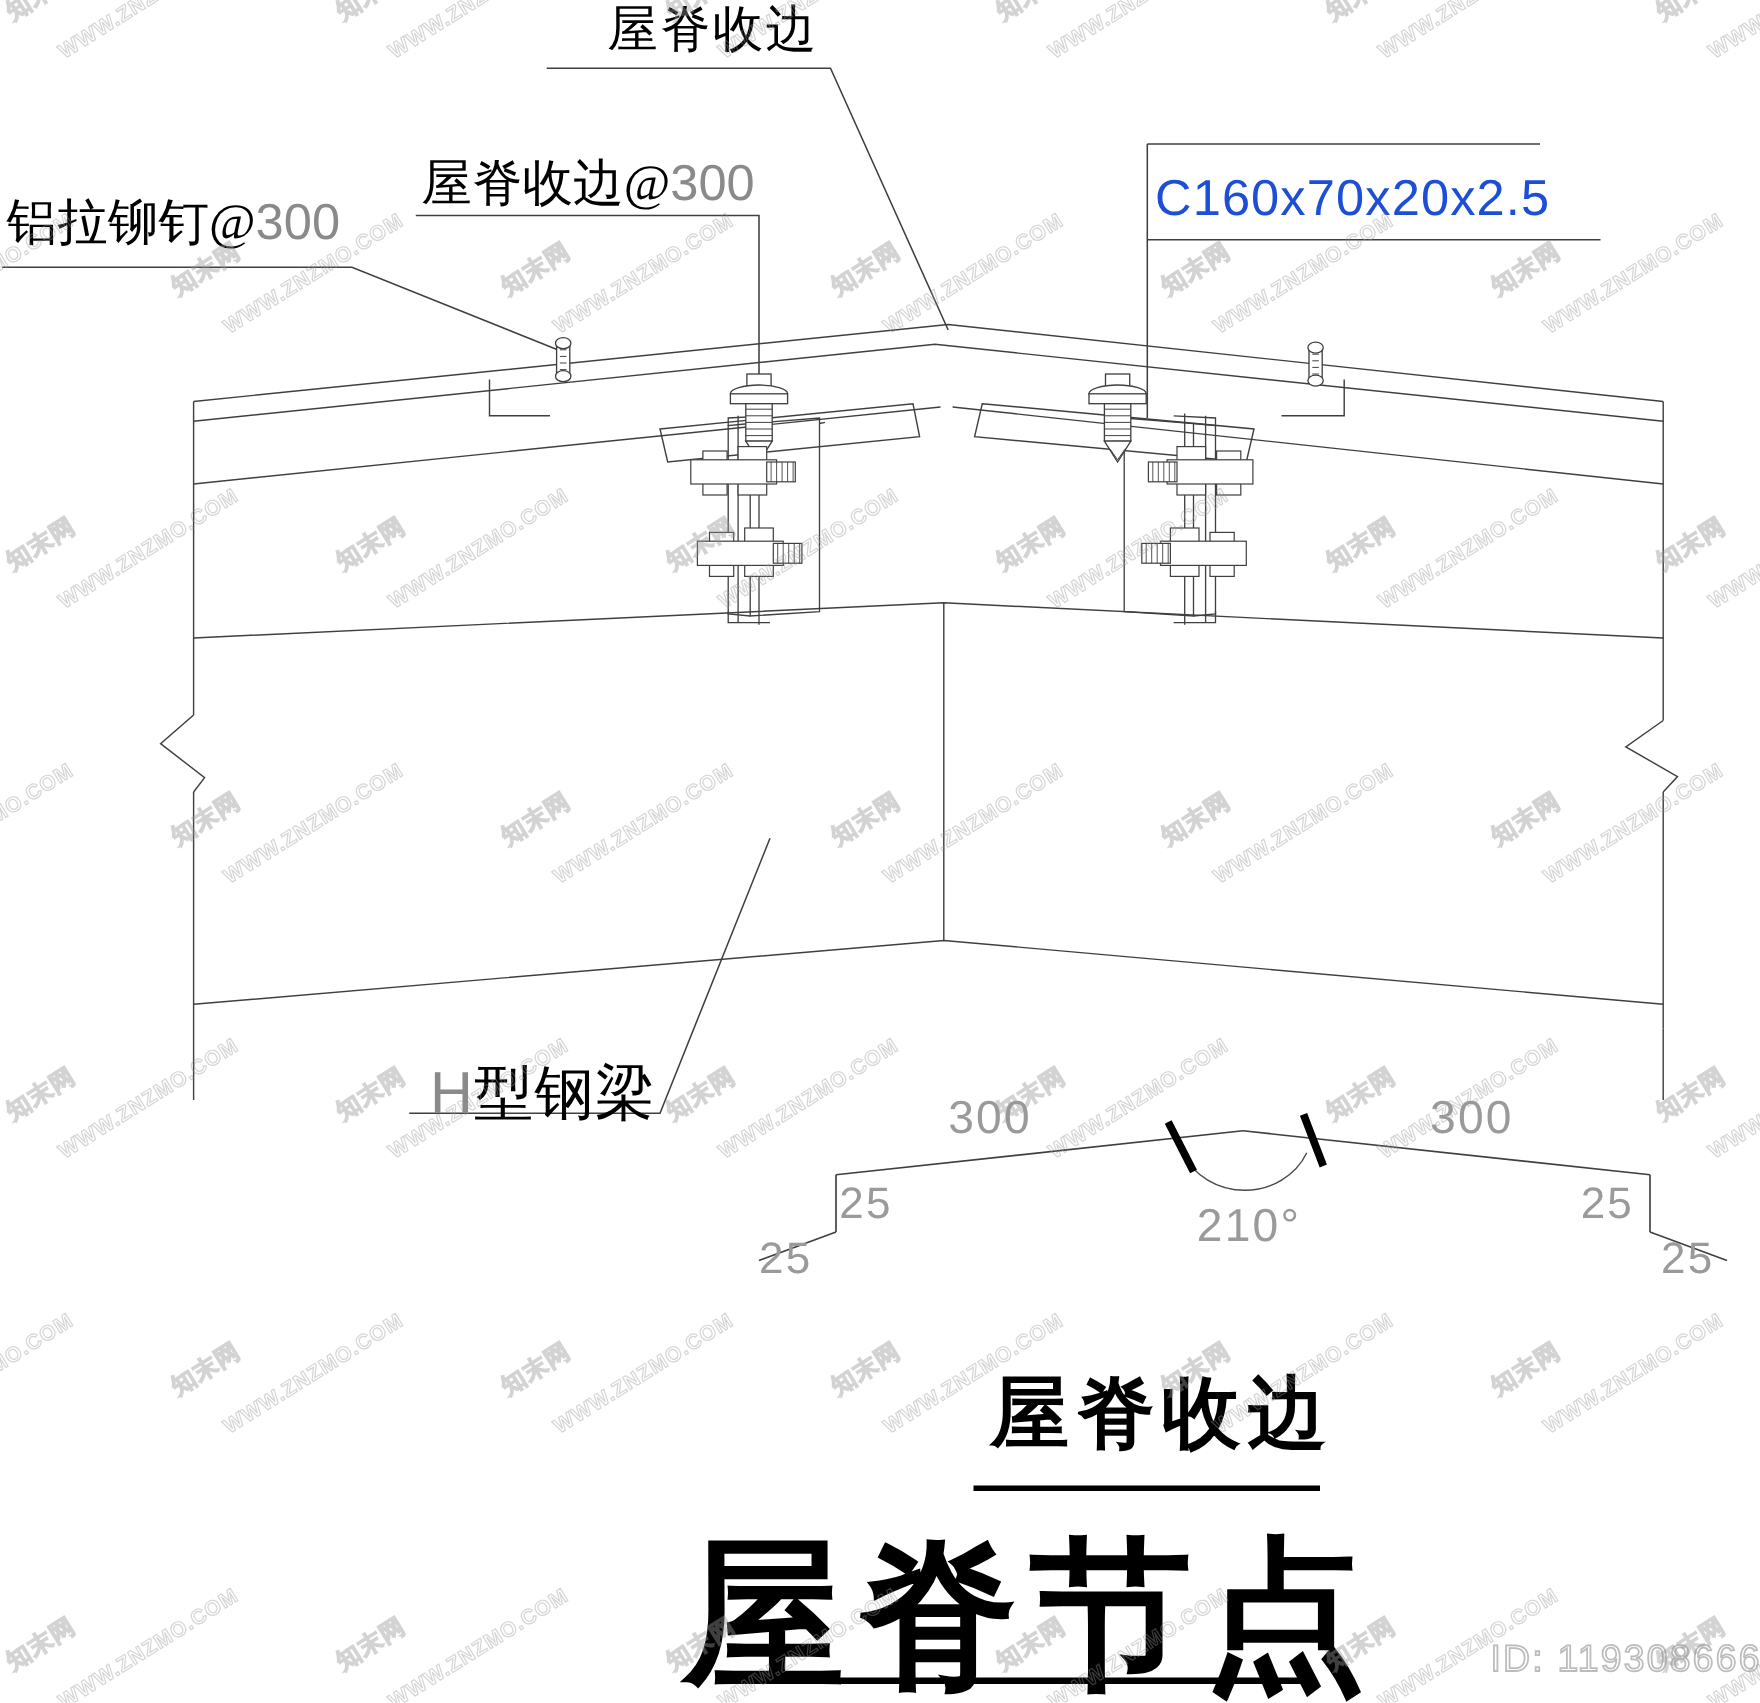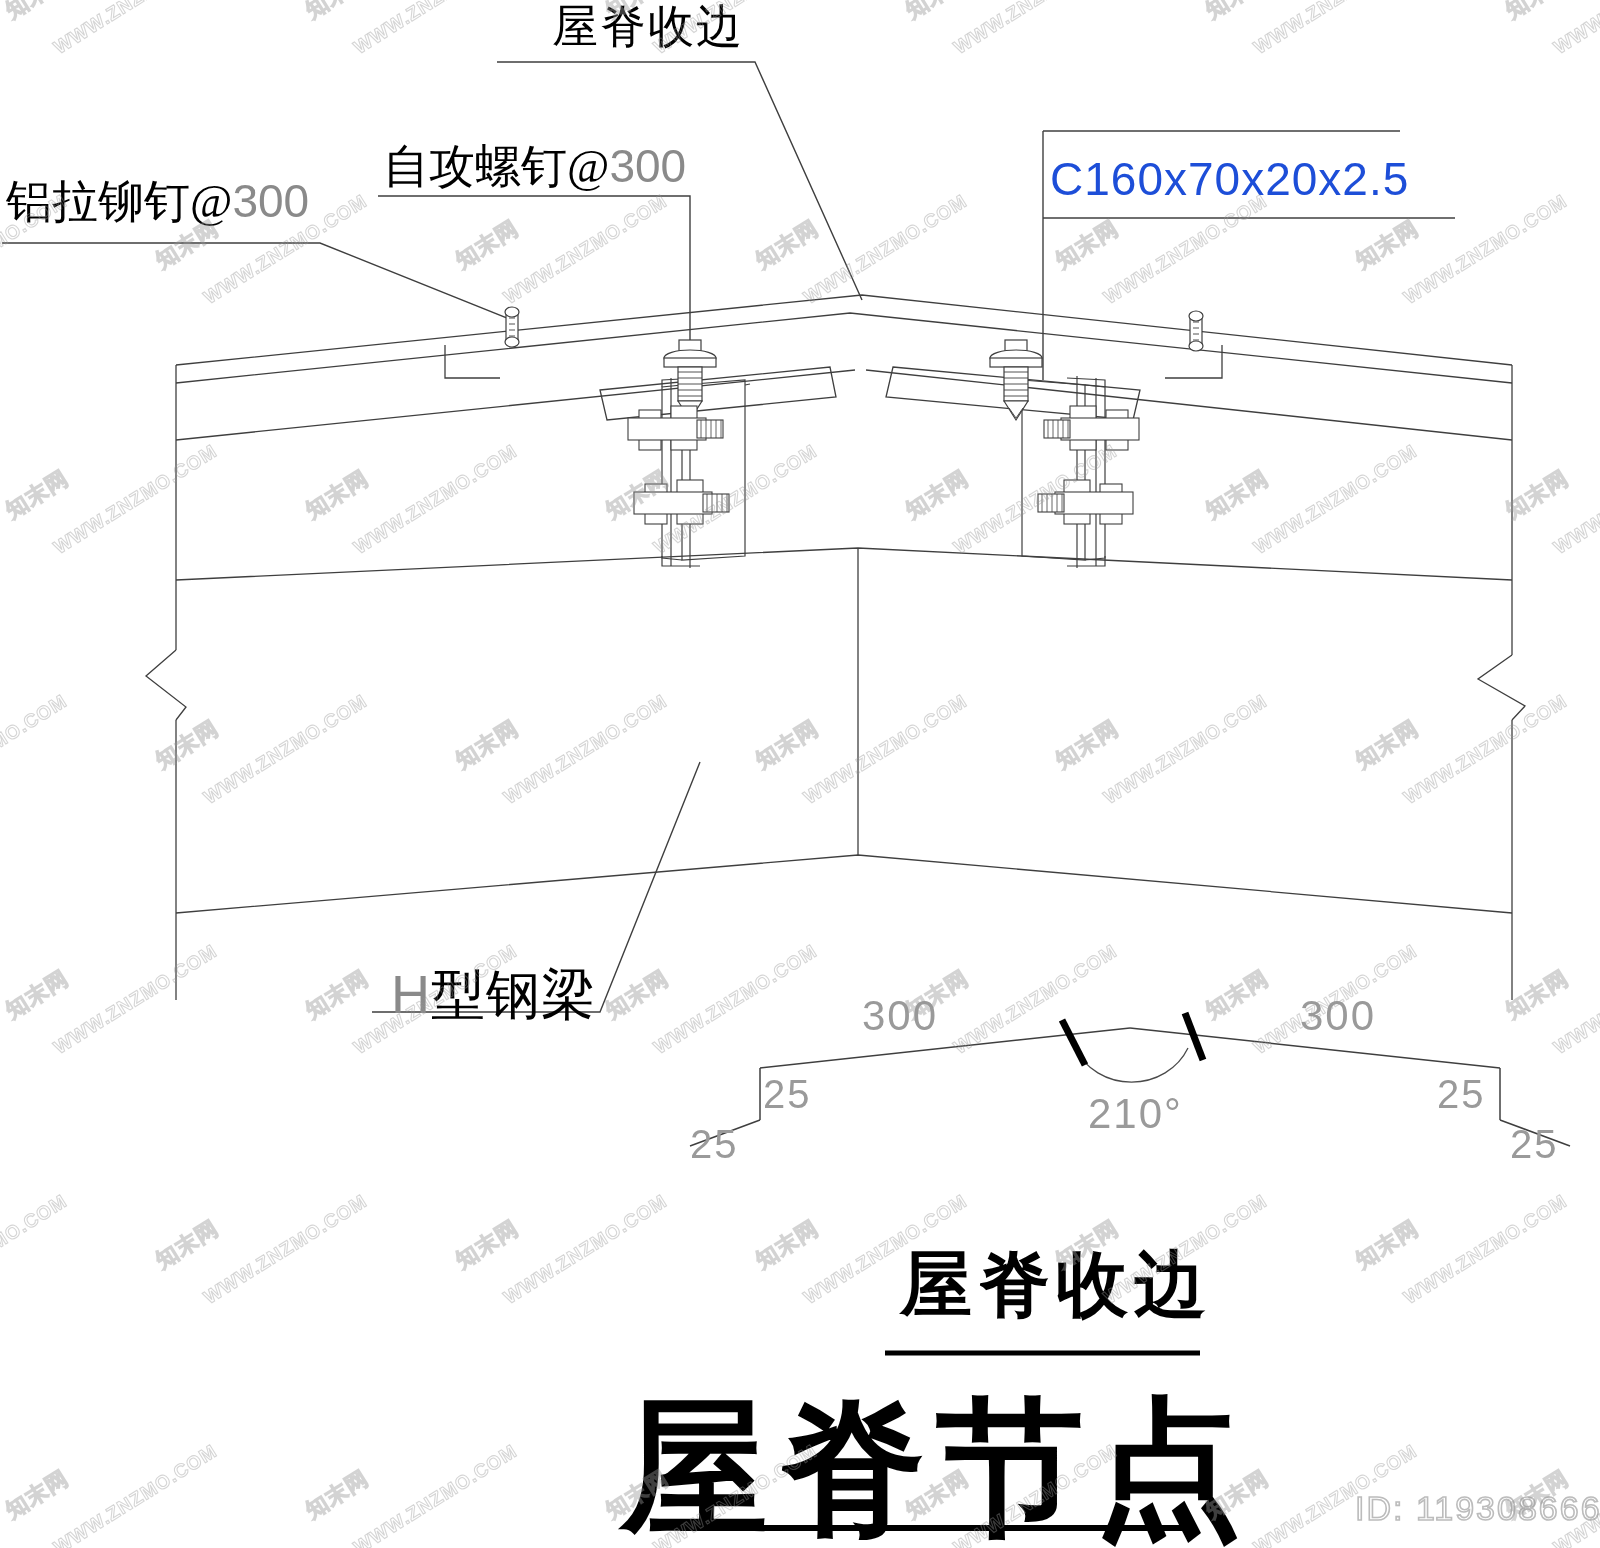--- a/index.html
+++ b/index.html
@@ -302,21 +302,21 @@
       <line x1="885" y1="1353" x2="1200" y2="1353" stroke-width="5"></line>
       <line x1="680" y1="1528" x2="1195" y2="1528" stroke-width="6"></line>
     </g>
   </svg>
 
   <div class="lbl mixed" style="left:6px; top:178px; font-size:46px;text-align:right;">
     <span class="cn">铝拉铆钉@</span><span class="num">300</span>
   </div>
 
   <div class="lbl mixed" style="left:383px; top:143px; font-size:46px;">
-    <span class="cn">自攻螺钉@</span><span class="num">300</span>
+    <span class="cn">屋脊收边@</span><span class="num">300</span>
   </div>
 
   <div class="lbl lbl-cn" style="left:552px; top:4px; font-size:46px; letter-spacing:2px;">屋脊收边</div>
 
 
   <div class="lbl lbl-num" style="left:1050px; top:156px; font-size:46px;">C160x70x20x2.5</div>
 
   <div class="lbl mixed" style="left:391px; top:967px; font-size:54px; letter-spacing:1px;">
     <span class="num">H</span><span class="cn">型钢梁</span>
   </div>

